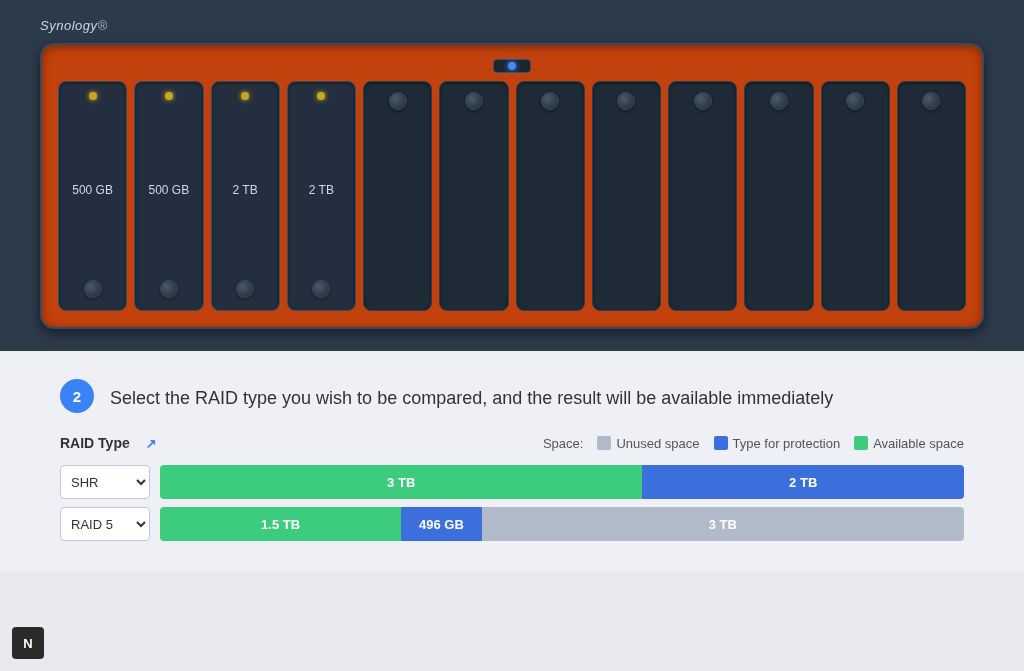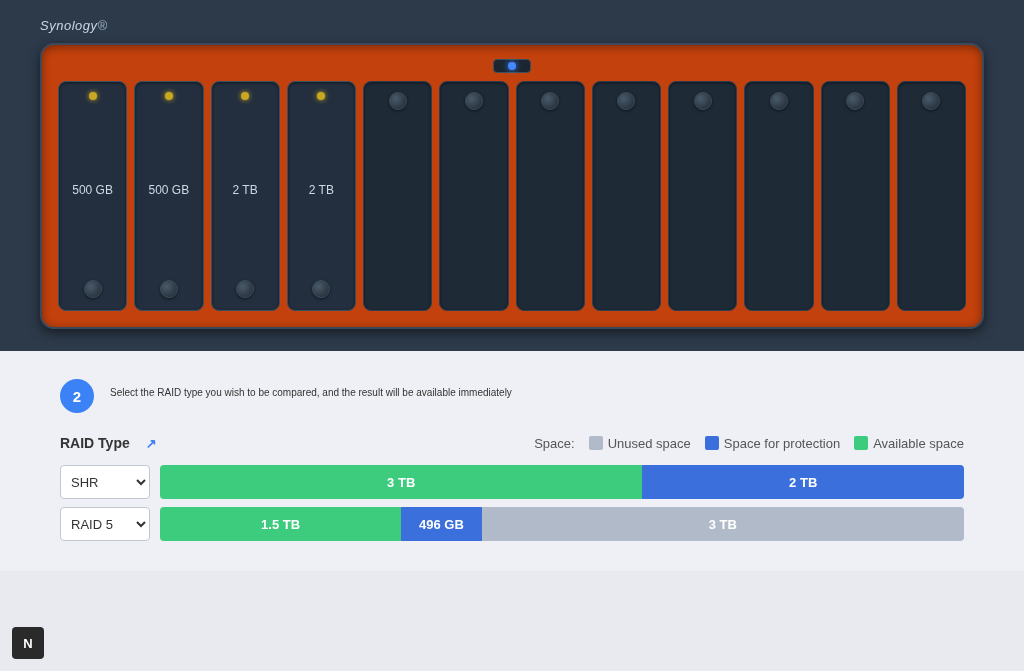--- a/index.html
+++ b/index.html
@@ -135,21 +135,21 @@
       color: white;
       font-size: 15px;
       font-weight: 700;
       display: flex;
       align-items: center;
       justify-content: center;
       flex-shrink: 0;
     }
 
     .step-text {
-      font-size: 10px;
+      font-size: 18px;
       color: #333;
       padding-top: 7px;
       line-height: 1.4;
     }
 
     .raid-header {
       display: flex;
       align-items: center;
       justify-content: space-between;
       margin-bottom: 14px;
@@ -366,21 +366,21 @@
       <span class="external-link-icon">↗</span>
     </div>
     <div class="legend">
       <span>Space:</span>
       <div class="legend-item">
         <div class="legend-swatch swatch-unused"></div>
         <span>Unused space</span>
       </div>
       <div class="legend-item">
         <div class="legend-swatch swatch-protection"></div>
-        <span>Space for protection</span>
+        <span>Type for protection</span>
       </div>
       <div class="legend-item">
         <div class="legend-swatch swatch-available"></div>
         <span>Available space</span>
       </div>
     </div>
   </div>
 
   <div class="raid-rows" id="raid-rows">
 

